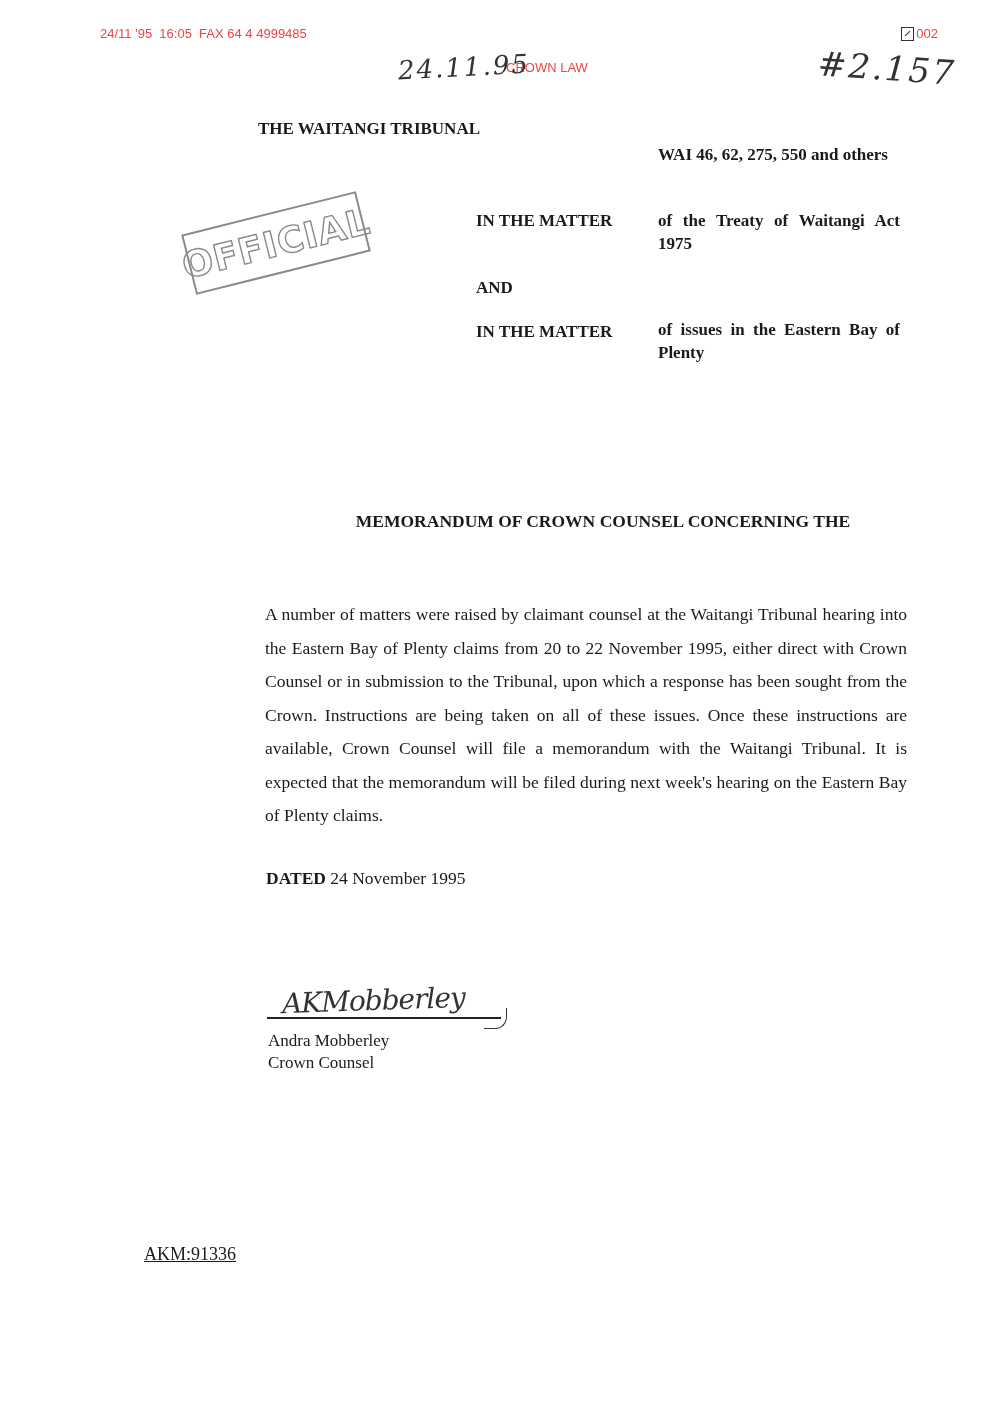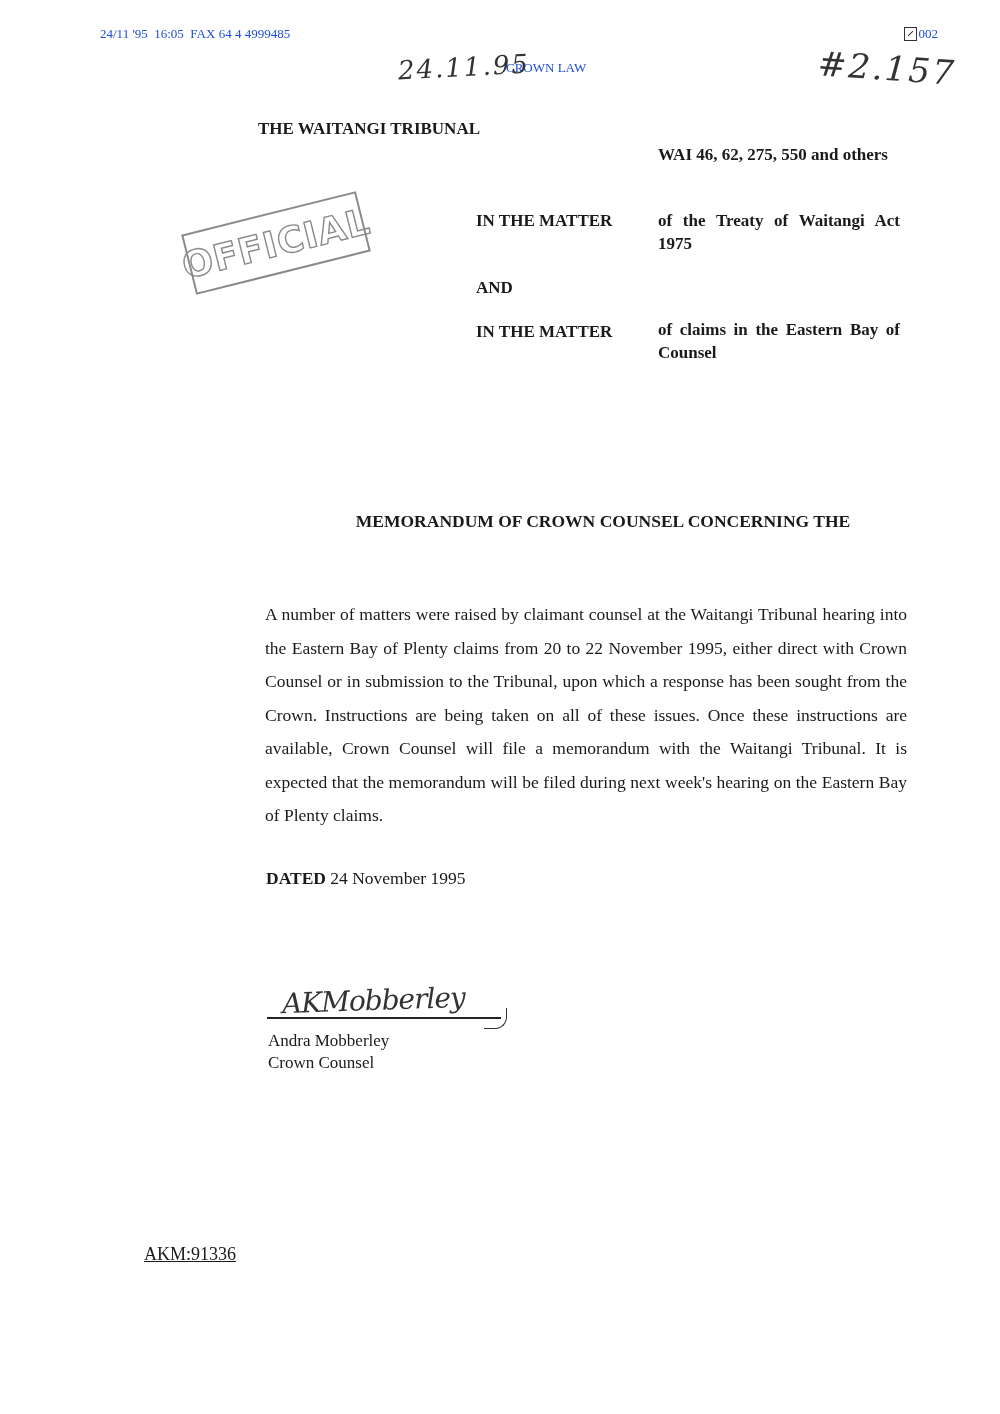--- a/index.html
+++ b/index.html
@@ -1,18 +1,18 @@
 <!DOCTYPE html>
 <html><head>
 <meta charset="utf-8">
 <style>
   html, body { margin:0; padding:0; background:#ffffff; }
   body { width:1000px; height:1414px; position:relative; overflow:hidden; color:#1a1a1a; }
   .abs { position:absolute; }
-  .mono { font-family: Liberation Serif, serif; font-size:13px; color:#1d4ed8; }
+  .mono { font-family: Liberation Sans, sans-serif; font-size:13px; color:#ef4444; }
   .serif { font-family: "Liberation Serif", "DejaVu Serif", serif; }
   .hand { font-family: "DejaVu Serif", serif; font-style:italic; color:#333; }
   .bold { font-weight:bold; }
   .fax-header { top:26px; left:100px; width:850px; height:18px; }
   .fax-left { left:0; top:0; white-space:pre; }
   .fax-center { left:406px; top:0;margin-top:34px; }
   .fax-right { right:12px; top:0; display:flex; align-items:center; gap:2px; }
   .fax-icon { display:inline-block; width:11px; height:12px; border:1px solid #333; position:relative; }
   .fax-icon::after { content:""; position:absolute; left:2px; top:5px; width:7px; height:1px; background:#333; transform:rotate(-45deg); }
   .hw-date { top:52px; left:398px; font-size:26px; transform:rotate(-3deg); letter-spacing:2px; }
@@ -53,21 +53,21 @@
 </div>
 
 <div class="abs caption-value serif bold" style="top:143px;">WAI 46, 62, 275, 550 and others</div>
 
 <div class="abs caption-label serif bold" style="top:211px;">IN THE MATTER</div>
 <div class="abs caption-value serif bold" style="top:209px;">of the Treaty of Waitangi Act 1975</div>
 
 <div class="abs caption-label serif bold" style="top:278px;">AND</div>
 
 <div class="abs caption-label serif bold" style="top:322px;">IN THE MATTER</div>
-<div class="abs caption-value serif bold" style="top:318px;">of claims in the Eastern Bay of Counsel</div>
+<div class="abs caption-value serif bold" style="top:318px;">of issues in the Eastern Bay of Plenty</div>
 
 <div class="abs memo-title serif bold">
   <div>MEMORANDUM OF CROWN COUNSEL CONCERNING THE</div>
 </div>
 
 <div class="abs body-text serif">A number of matters were raised by claimant counsel at the Waitangi Tribunal hearing into the Eastern Bay of Plenty claims from 20 to 22 November 1995, either direct with Crown Counsel or in submission to the Tribunal, upon which a response has been sought from the Crown.  Instructions are being taken on all of these issues. Once these instructions are available, Crown Counsel will file a memorandum with the Waitangi Tribunal.  It is expected that the memorandum will be filed during next week's hearing on the Eastern Bay of Plenty claims.</div>
 
 <div class="abs dated serif">
   <span class="bold">DATED</span>
   <span>24 November 1995</span>

